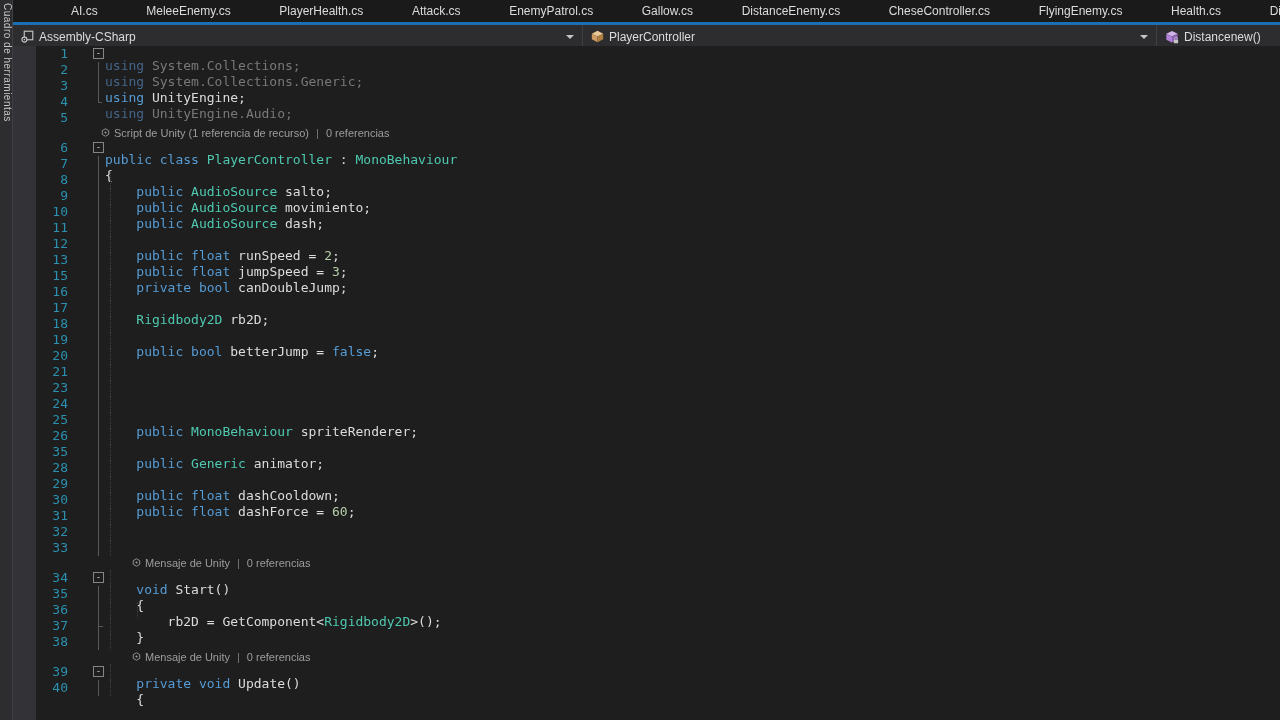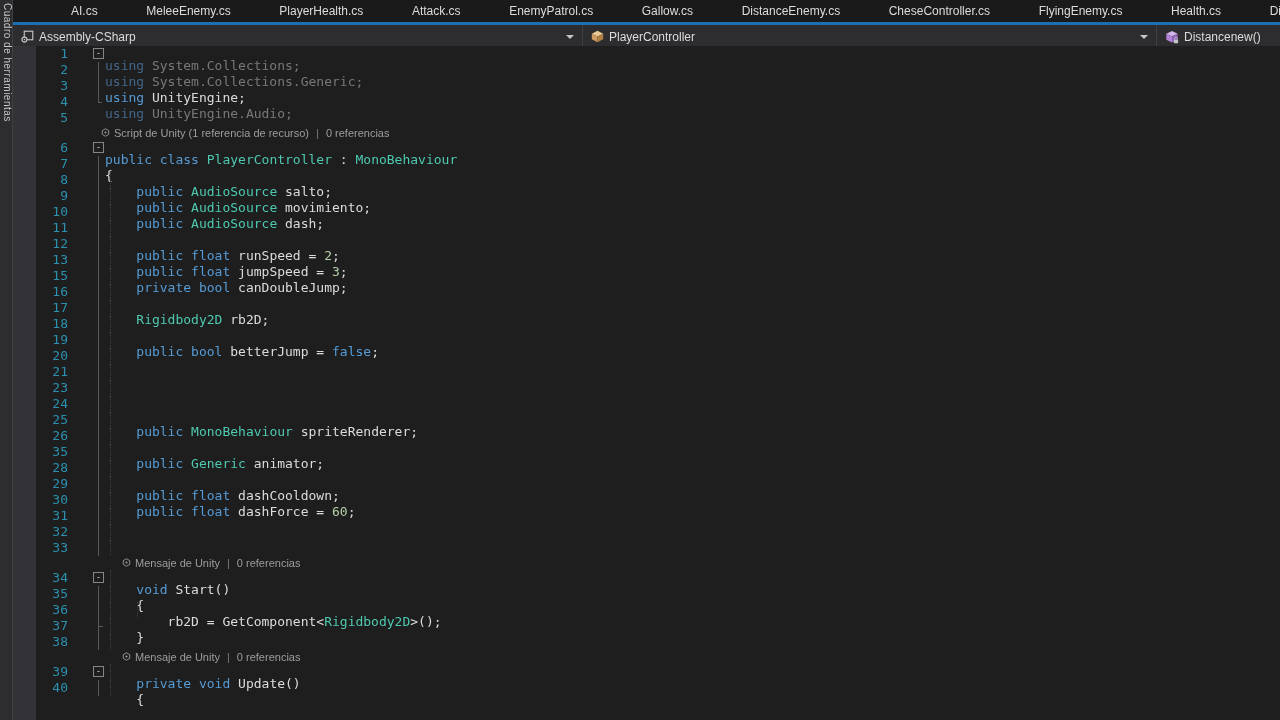--- a/index.html
+++ b/index.html
@@ -64,21 +64,21 @@
            border-left:1px solid #5A5A5A; border-bottom:1px solid #5A5A5A; }
   .ftick { position:absolute; left:86px; top:8px; width:4px; height:1px; background:#5A5A5A; }
 
   
   .guide { position:absolute; top:0; bottom:0; width:0; border-left:1px dotted #3F3F46; }
   .g1 { left:97px; } .g2 { left:124px; }
 
   
   .lensc { position:absolute; top:0; height:14px; display:flex; align-items:center; gap:4px;
            font-size:11px; color:var(--c-lens,#9D9D9D); white-space:nowrap; }
-  .lens-i0 .lensc { left:88px; } .lens-i1 .lensc { left:109px; }
+  .lens-i0 .lensc { left:88px; } .lens-i1 .lensc { left:119px; }
   .lens-sep { color:#7A7A7A; padding:0 3px; }
   .lens-link { cursor:pointer; }
 </style>
 </head>
 <body>
 
 <div id="root">
 
   <div class="toolbox-strip">
     <span>Cuadro de herramientas</span>

